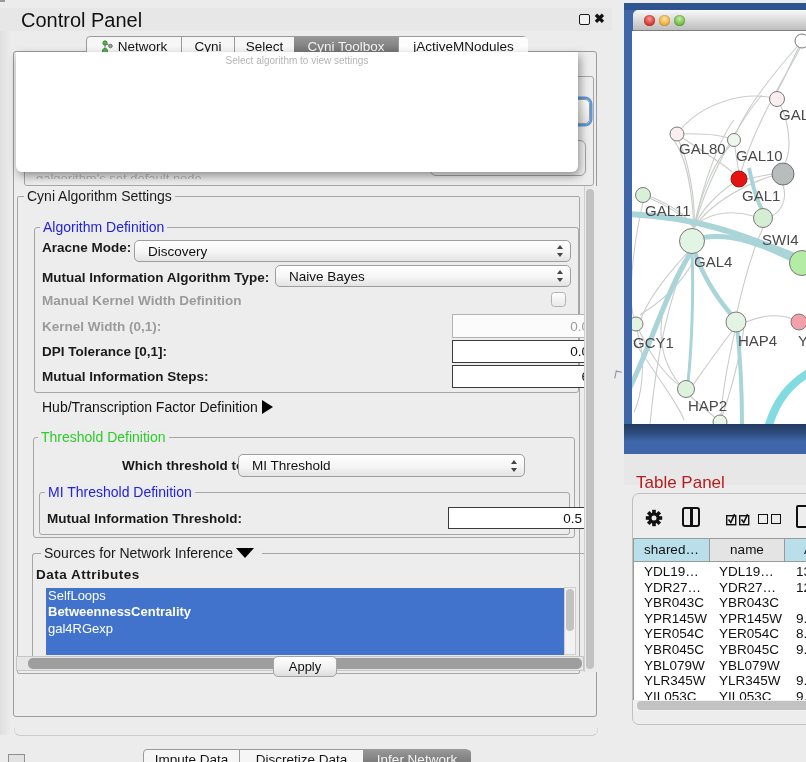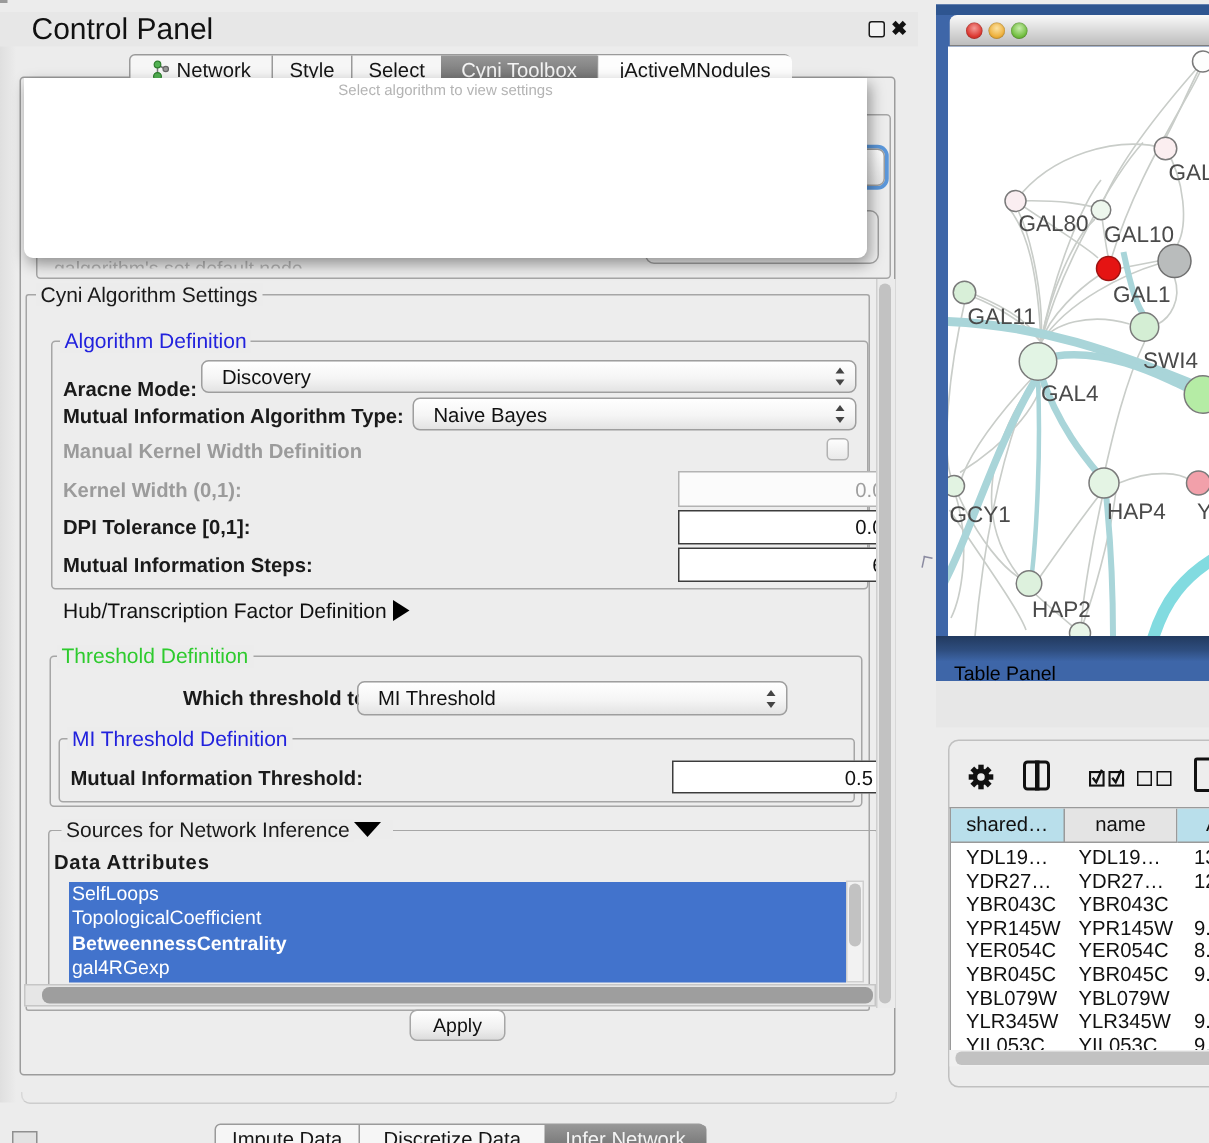--- a/index.html
+++ b/index.html
@@ -38,41 +38,41 @@
 
 <div class="abs" style="left:86px;top:36px;width:441px;height:21px;background:#f6f6f6;border:1px solid #9a9a9a;border-radius:4px;box-sizing:border-box;">
   <div class="tab" style="left:0;width:94px;">
     <svg width="13" height="14" viewBox="0 0 13 14" style="margin-right:4px;">
       <line x1="4" y1="3" x2="4" y2="11" stroke="#777" stroke-width="1"></line>
       <line x1="4" y1="3" x2="9" y2="6" stroke="#777" stroke-width="1"></line>
       <circle cx="4" cy="3" r="2.2" fill="#52b152" stroke="#2e7d2e" stroke-width="0.8"></circle>
       <circle cx="4" cy="11" r="2.6" fill="#52b152" stroke="#2e7d2e" stroke-width="0.8"></circle>
       <circle cx="9.5" cy="6" r="1.8" fill="#9a9a9a" stroke="#666" stroke-width="0.8"></circle>
     </svg>Network</div>
-  <div class="tab sep" style="left:94px;width:53px;">Style</div>
+  <div class="tab sep" style="left:94px;width:53px;">Cyni</div>
   <div class="tab sep" style="left:147px;width:60px;">Select</div>
   <div class="tab seltab" style="left:207px;width:104px;">Cyni Toolbox</div>
   <div class="tab" style="left:311px;width:130px;background:#fdfdfd;border-left:1px solid #9a9a9a;border-radius:0 4px 4px 0;">jActiveMNodules</div>
 </div>
 
 <div class="abs" style="left:24px;top:76px;width:570px;height:110px;border:1px solid #a6a6a6;border-radius:3px;box-sizing:border-box;"></div>
 <div class="abs" style="left:430px;top:99px;width:160px;height:25px;border:1px solid #9e9e9e;border-radius:5px;background:linear-gradient(#fff,#e6e6e6);box-shadow:0 0 0 2.5px #5b97da;box-sizing:border-box;"></div>
 <div class="abs" style="left:430px;top:140px;width:156px;height:36px;border:1px solid #a2a2a2;border-radius:6px;background:#f2f2f2;box-sizing:border-box;"></div>
 <div class="abs" style="left:36px;top:173px;width:520px;height:6px;overflow:hidden;">
   <div style="font-size:13px;color:#b5b5b5;margin-top:-2px;">galgorithm's set default node</div>
 </div>
 
 <div class="abs group" style="left:17px;top:196px;width:561px;height:476px;border-radius:2px;">
   <div class="gtitle" style="left:6px;color:#1a1a1a;">Cyni Algorithm Settings</div>
 </div>
 
 <div class="abs group" style="left:34px;top:227px;width:543px;height:164px;">
   <div class="gtitle" style="left:5px;color:#2222dd;">Algorithm Definition</div>
 </div>
-<div class="abs lbl" style="left:42px;top:252px;">Aracne Mode:</div>
+<div class="abs lbl" style="left:42px;top:240px;">Aracne Mode:</div>
 <div class="combo" style="left:134px;top:240px;width:437px;height:22px;">
     <span class="ct">Discovery</span>
     <span class="ud"></span>
   </div>
 <div class="abs lbl" style="left:42px;top:270px;">Mutual Information Algorithm Type:</div>
 <div class="combo" style="left:275px;top:265px;width:296px;height:22px;">
     <span class="ct">Naive Bayes</span>
     <span class="ud"></span>
   </div>
 <div class="abs lbl dis" style="left:42px;top:293px;">Manual Kernel Width Definition</div>
@@ -103,34 +103,33 @@
 <div class="field" style="left:420px;top:507px;width:141px;height:22px;">0.5</div>
 
 <div class="abs group" style="left:32px;top:553px;width:552px;height:115px;border-bottom:none;">
   <div class="gtitle" style="left:8px;color:#1a1a1a;">Sources for Network Inference</div>
 </div>
 <div class="abs" style="left:233px;top:547px;width:29px;height:12px;background:#ececec;"></div>
 <div class="abs" style="left:236px;top:548px;width:0;height:0;border-left:9.5px solid transparent;border-right:9.5px solid transparent;border-top:10px solid #000;"></div>
 <div class="abs lbl" style="left:36px;top:567px;letter-spacing:0.5px;">Data Attributes</div>
 <div class="abs" style="left:46px;top:588px;width:518px;height:67px;background:#4273cc;color:#fff;font-size:13px;overflow:hidden;">
   <div style="padding-left:2px;height:16.4px;line-height:16.4px;">SelfLoops</div>
-  <div style="padding-left:2px;height:16.4px;line-height:16.4px;">TopologicalCoefficient</div>
   <div style="padding-left:2px;height:16.4px;line-height:16.4px;font-weight:bold;">BetweennessCentrality</div>
   <div style="padding-left:2px;height:16.4px;line-height:16.4px;">gal4RGexp</div>
 </div>
 <div class="abs" style="left:564px;top:587px;width:12px;height:68px;background:#f2f2f2;border:1px solid #cfcfcf;box-sizing:border-box;"></div>
 <div class="abs" style="left:566px;top:589px;width:8px;height:42px;background:#c2c2c2;border-radius:4px;"></div>
 
 <div class="abs" style="left:16px;top:656px;width:568px;height:15px;background:#e6e6e6;border:1px solid #c6c6c6;box-sizing:border-box;"></div>
 <div class="abs" style="left:28px;top:658px;width:554px;height:11px;background:#9e9e9e;border-radius:5px;"></div>
 
 <div class="abs" style="left:584px;top:186px;width:12px;height:486px;background:#ebebeb;border-left:1px solid #cfcfcf;"></div>
 <div class="abs" style="left:586px;top:189px;width:8px;height:480px;background:#c2c2c2;border-radius:4px;"></div>
 
-<div class="abs" style="left:273px;top:673px;width:64px;height:21px;border:1px solid #a6a6a6;border-radius:5px;background:linear-gradient(#ffffff,#f0f0f0 60%,#dcdcdc);box-sizing:border-box;display:flex;align-items:center;justify-content:center;font-size:13px;color:#111;">Apply</div>
+<div class="abs" style="left:273px;top:656px;width:64px;height:21px;border:1px solid #a6a6a6;border-radius:5px;background:linear-gradient(#ffffff,#f0f0f0 60%,#dcdcdc);box-sizing:border-box;display:flex;align-items:center;justify-content:center;font-size:13px;color:#111;">Apply</div>
 
 <div class="abs" style="left:143px;top:749px;width:327px;height:21px;background:#f6f6f6;border:1px solid #9a9a9a;border-radius:4px;box-sizing:border-box;">
   <div class="tab" style="left:0;width:95px;">Impute Data</div>
   <div class="tab sep" style="left:95px;width:124px;">Discretize Data</div>
   <div class="tab seltab" style="left:219px;width:108px;border-radius:0 3px 3px 0;">Infer Network</div>
 </div>
 
 <div class="abs" style="left:14px;top:728px;width:582px;height:7px;border-bottom:1px solid #cdcdcd;border-left:1px solid #d8d8d8;border-right:1px solid #d8d8d8;border-radius:0 0 6px 6px;"></div>
 <div class="abs" style="left:8px;top:754px;width:17px;height:10px;border:1.5px solid #8f8f8f;background:#e2e2e2;box-sizing:border-box;"></div>
 
@@ -226,21 +225,21 @@
     <text x="798" y="346">Y</text>
     <text x="688" y="411">HAP2</text>
   </g>
 </svg>
 </div>
 
 <div class="abs" style="left:624px;top:424px;width:182px;height:17px;background:linear-gradient(#223a5f,#2e4d7e 55%,#3e66a8);"></div>
 
 <div class="abs" style="left:624px;top:454px;width:182px;height:308px;background:#ececec;"></div>
 <div class="abs" style="left:624px;top:454px;width:182px;height:31px;background:#e7e7e7;"></div>
-<div class="abs" style="left:636px;top:441px;font-size:13px;color:#000000;">Table Panel</div>
+<div class="abs" style="left:636px;top:473px;font-size:17px;color:#b91c1c;">Table Panel</div>
 
 <div class="abs" style="left:632px;top:493px;width:180px;height:232px;background:#ededed;border:1px solid #c0c0c0;border-radius:7px 0 0 7px;box-sizing:border-box;"></div>
 
 <div class="abs" style="left:645px;top:509px;">
   <svg width="18" height="18" viewBox="0 0 18 18">
     <g fill="#111">
       <circle cx="9" cy="9" r="5.6"></circle>
       <g>
         <rect x="7.2" y="0.8" width="3.6" height="4"></rect>
         <rect x="7.2" y="13.2" width="3.6" height="4"></rect>

